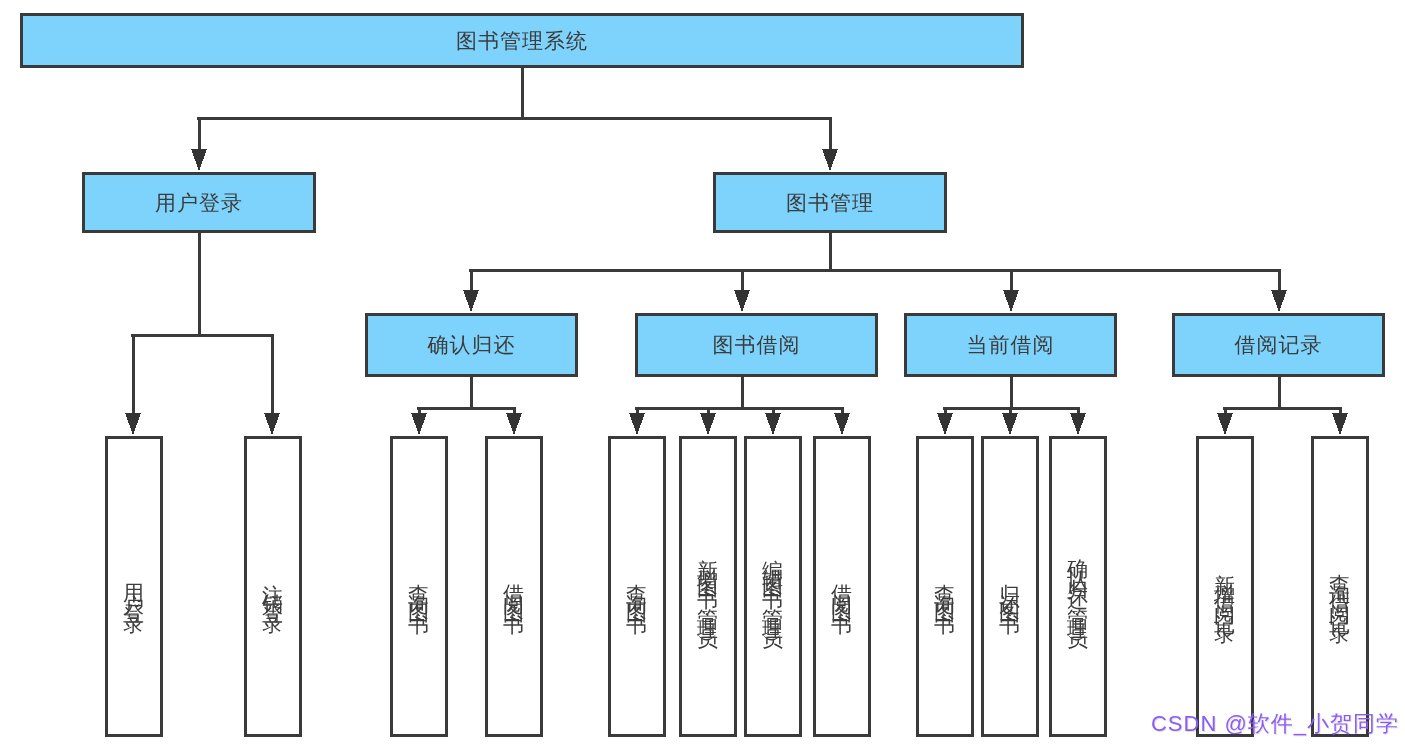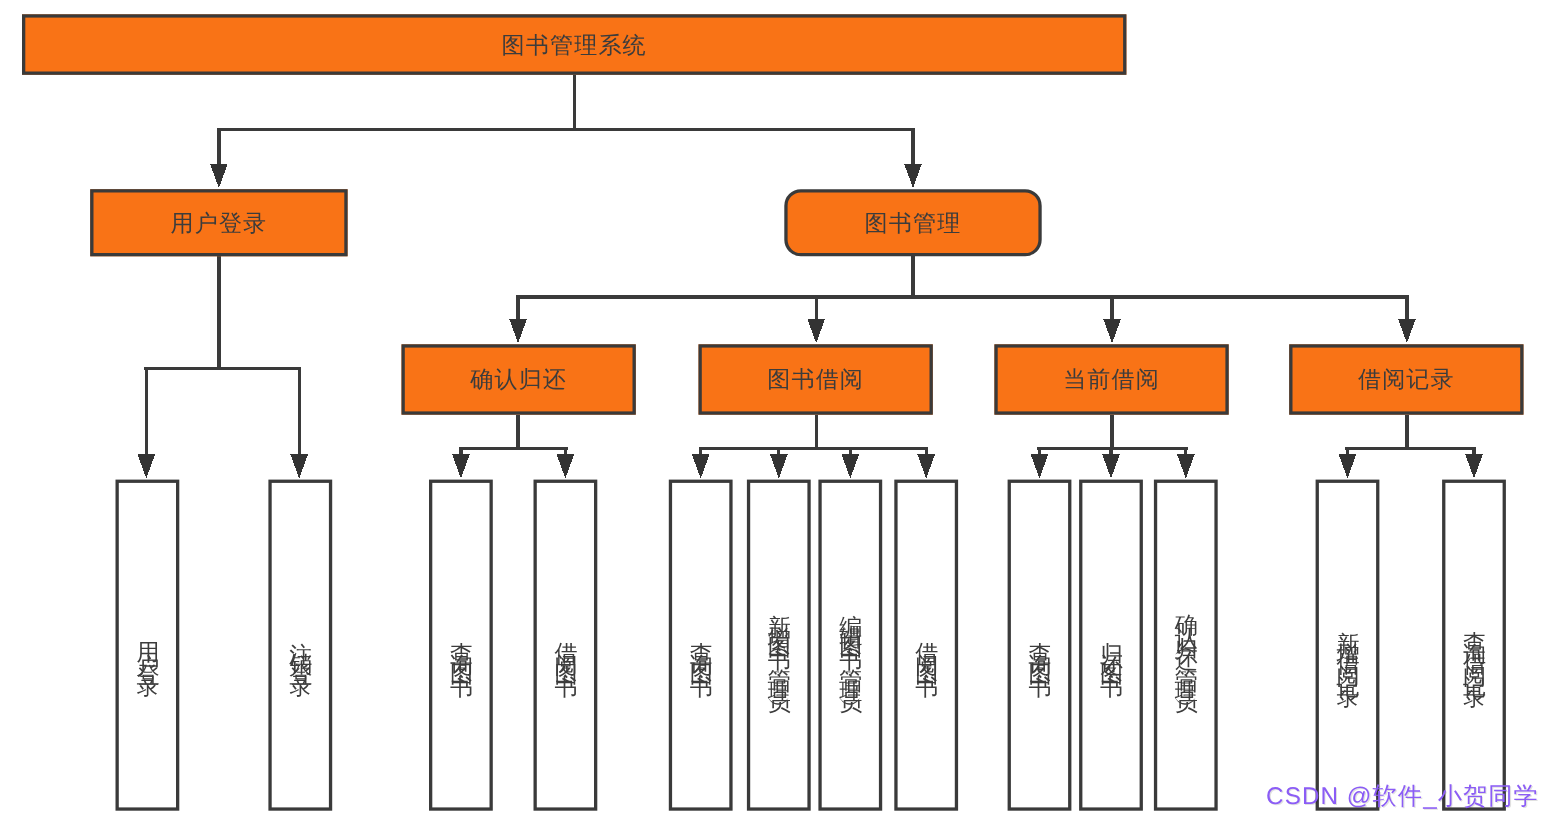--- a/index.html
+++ b/index.html
@@ -15,21 +15,21 @@
   #edges {
     position: absolute;
     left: 0; top: 0;
     width: 1405px;
     height: 747px;
   }
   .node {
     position: absolute;
     box-sizing: border-box;
     border: 3px solid #3a3a3a;
-    background: #f97316;
+    background: #7dd3fc;
     display: flex;
     align-items: center;
     justify-content: center;
     font-size: 21px;
     letter-spacing: 1px;
     text-align: center;
     white-space: nowrap;
   }
   .vnode {
     position: absolute;
@@ -138,24 +138,24 @@
       <polygon points="1002,413 1018,413 1010,435"></polygon>
       <polygon points="1070,413 1086,413 1078,435"></polygon>
       <polygon points="1217,413 1233,413 1225,435"></polygon>
       <polygon points="1332,413 1348,413 1340,435"></polygon>
     </g>
   </svg>
 
   <div class="node" style="left:20px; top:13px; width:1004px; height:55px;">图书管理系统</div>
 
   <div class="node" style="left:82px; top:172px; width:234px; height:61px;">用户登录</div>
-  <div class="node" style="left:713px; top:172px; width:234px; height:61px;border-radius:15px;">图书管理</div>
+  <div class="node" style="left:713px; top:172px; width:234px; height:61px;">图书管理</div>
 
   <div class="node" style="left:365px; top:313px; width:213px; height:64px;">确认归还</div>
-  <div class="node" style="left:635px; top:313px; width:213px; height:64px;">图书借阅</div>
+  <div class="node" style="left:635px; top:313px; width:243px; height:64px;">图书借阅</div>
   <div class="node" style="left:1172px; top:313px; width:213px; height:64px;">借阅记录</div>
   <div class="node" style="left:904px; top:313px; width:213px; height:64px;">当前借阅</div>
 
   <div class="vnode" style="left:105px;">
     <span class="vtext">用户登录</span>
   </div>
   <div class="vnode" style="left:244px;">
     <span class="vtext">注销登录</span>
   </div>
 

